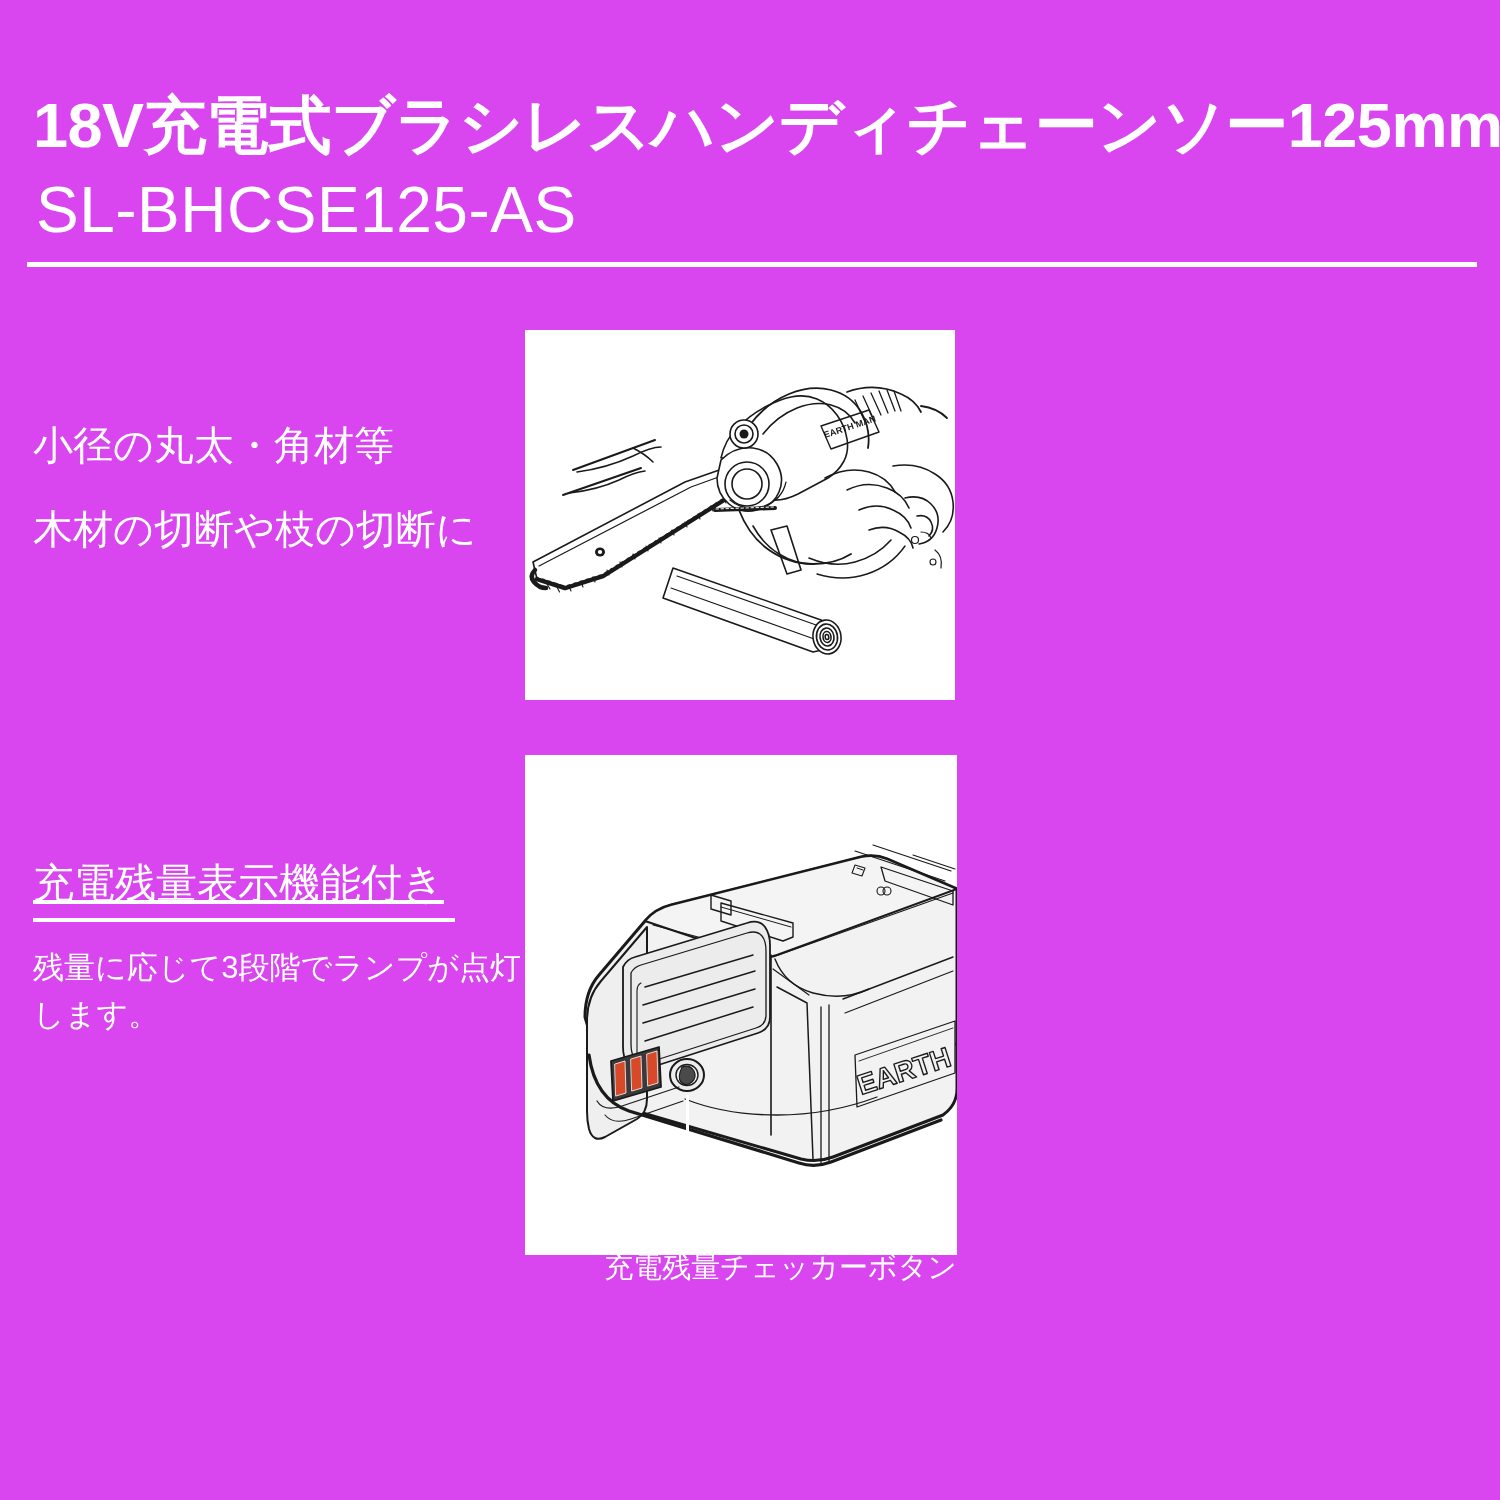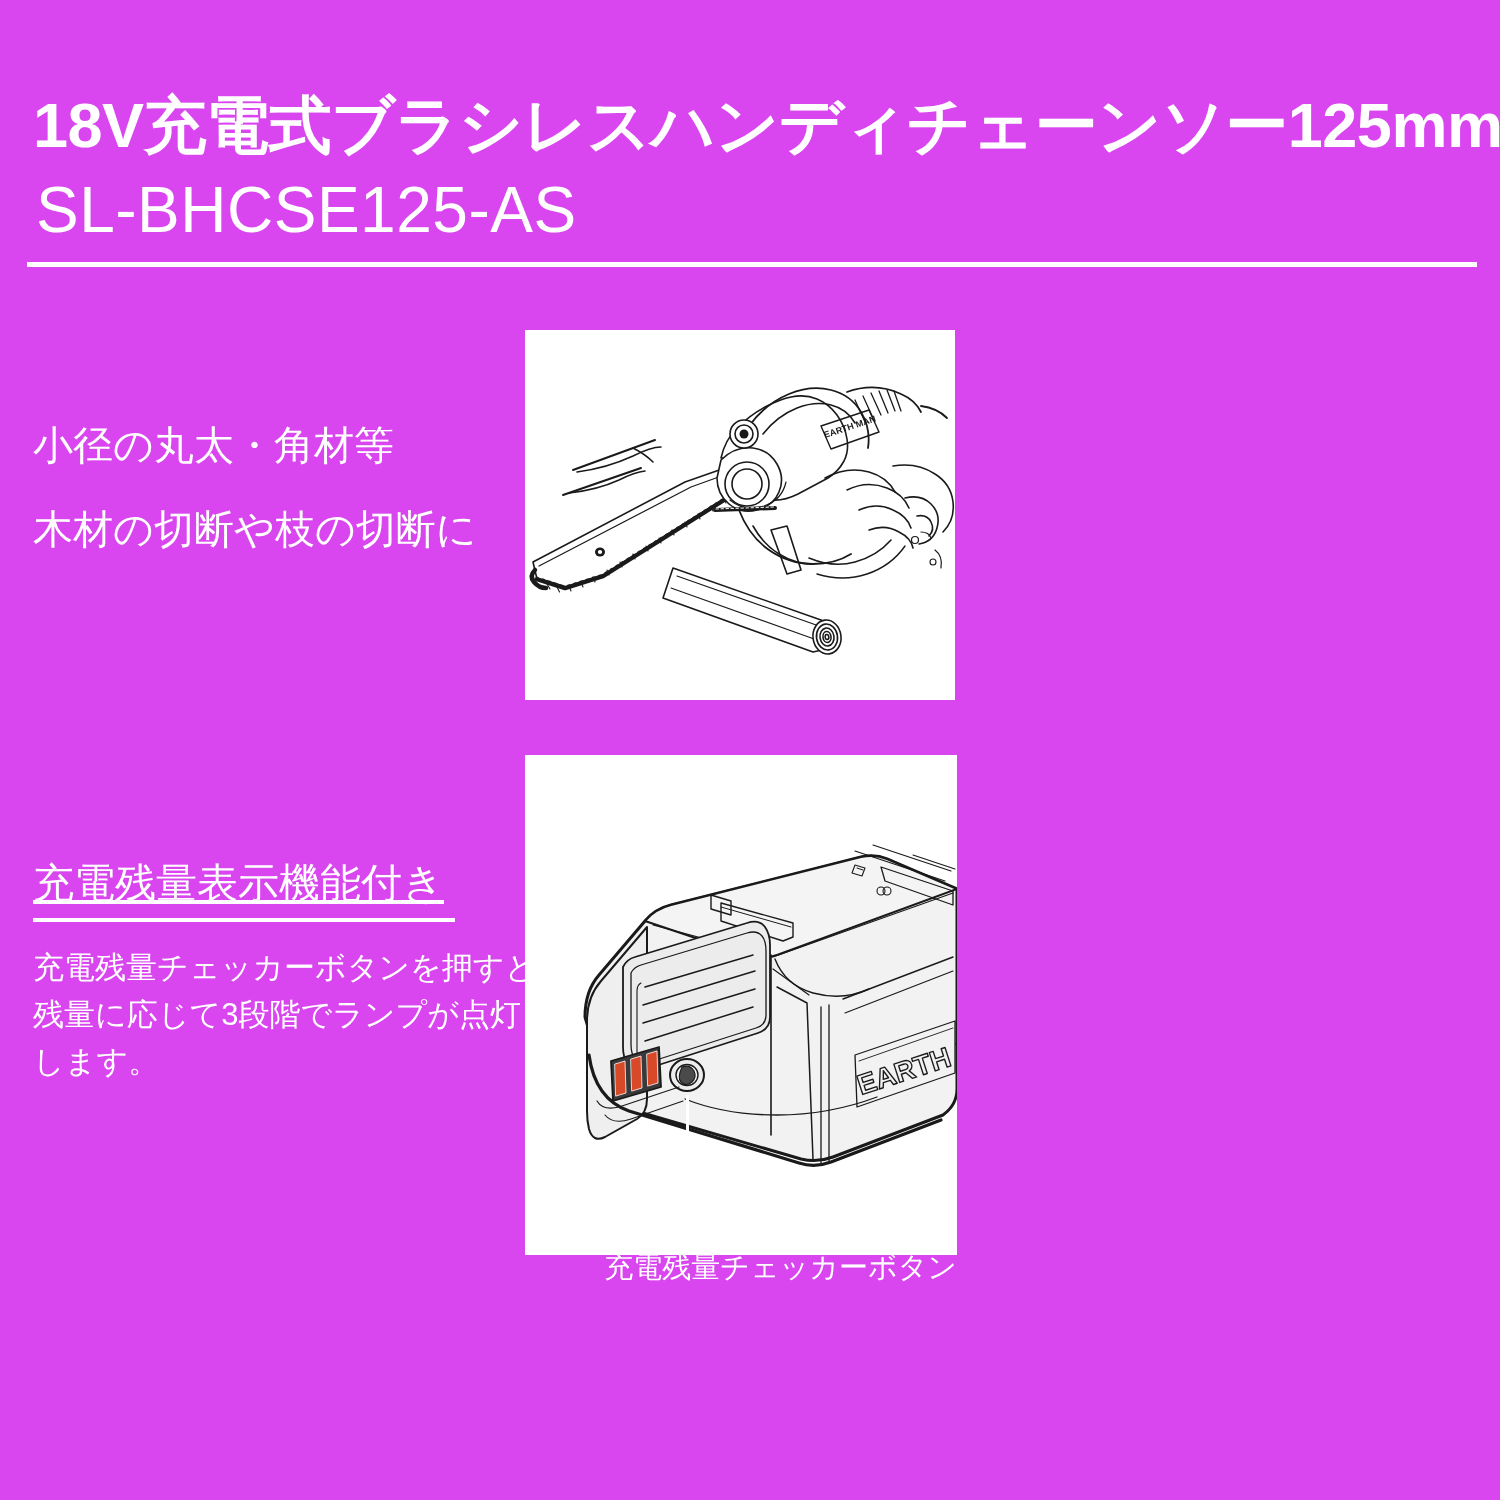--- a/index.html
+++ b/index.html
@@ -248,21 +248,20 @@
         <ellipse cx="302" cy="307" rx="4" ry="5.5" transform="rotate(-8 302 307)"></ellipse>
         <ellipse cx="302" cy="307" rx="1.8" ry="2.5" transform="rotate(-8 302 307)"></ellipse>
       </g>
     </svg>
   </div>
 
   <div class="feature-block-2">
     <div class="heading">充電残量表示機能付き</div>
     <div class="heading-rule"></div>
     <div class="body">
-      <p>充電残量チェッカーボタンを押すと</p>
       <p>残量に応じて3段階でランプが点灯</p>
       <p>します。</p>
     </div>
   </div>
 
   <div class="panel panel-2">
     <svg viewBox="0 0 432 500" xmlns="http://www.w3.org/2000/svg">
       <g fill="none" stroke="#1a1a1a" stroke-width="2" stroke-linejoin="round" stroke-linecap="round">
 
         <path d="M60 262 q0 -26 14 -42 l46 -54 q10 -12 26 -16 l190 -48 q14 -3 26 2 l70 30

